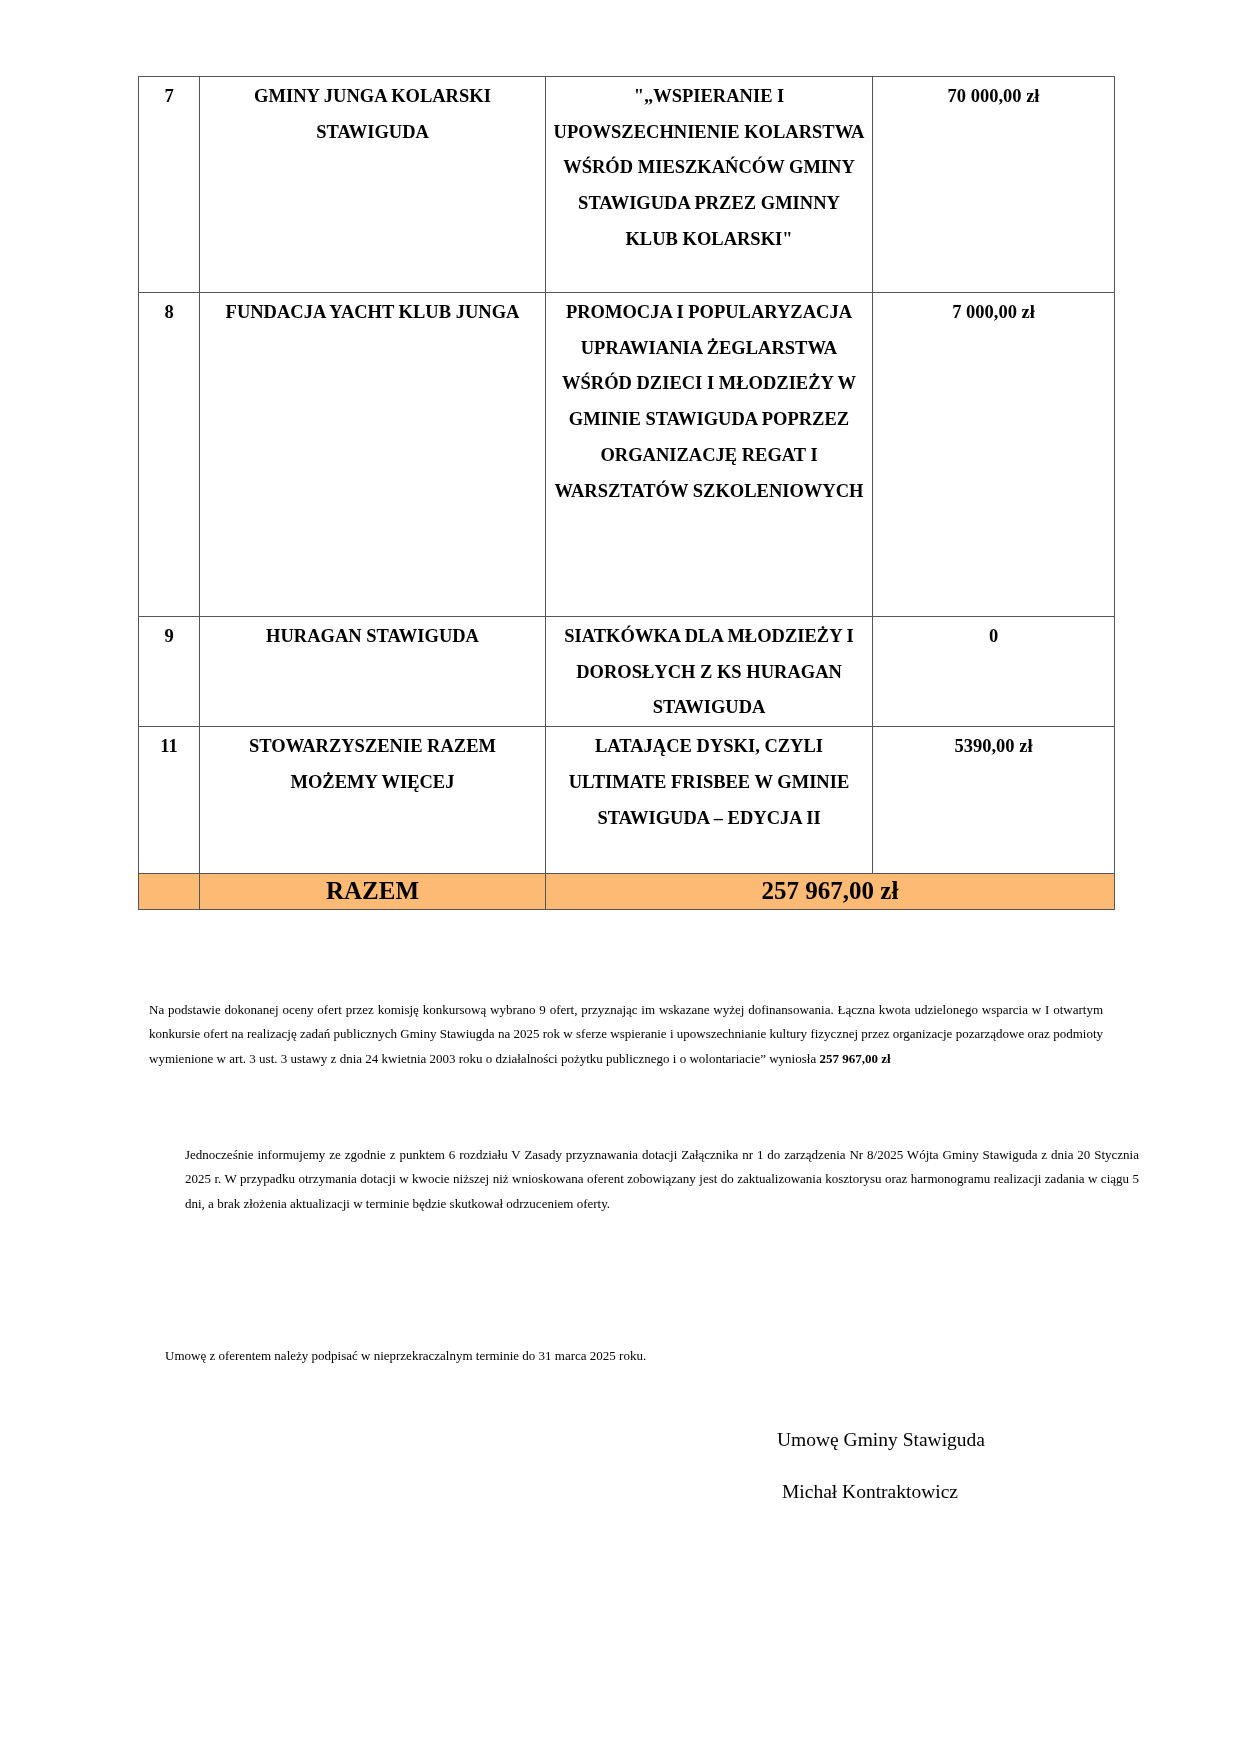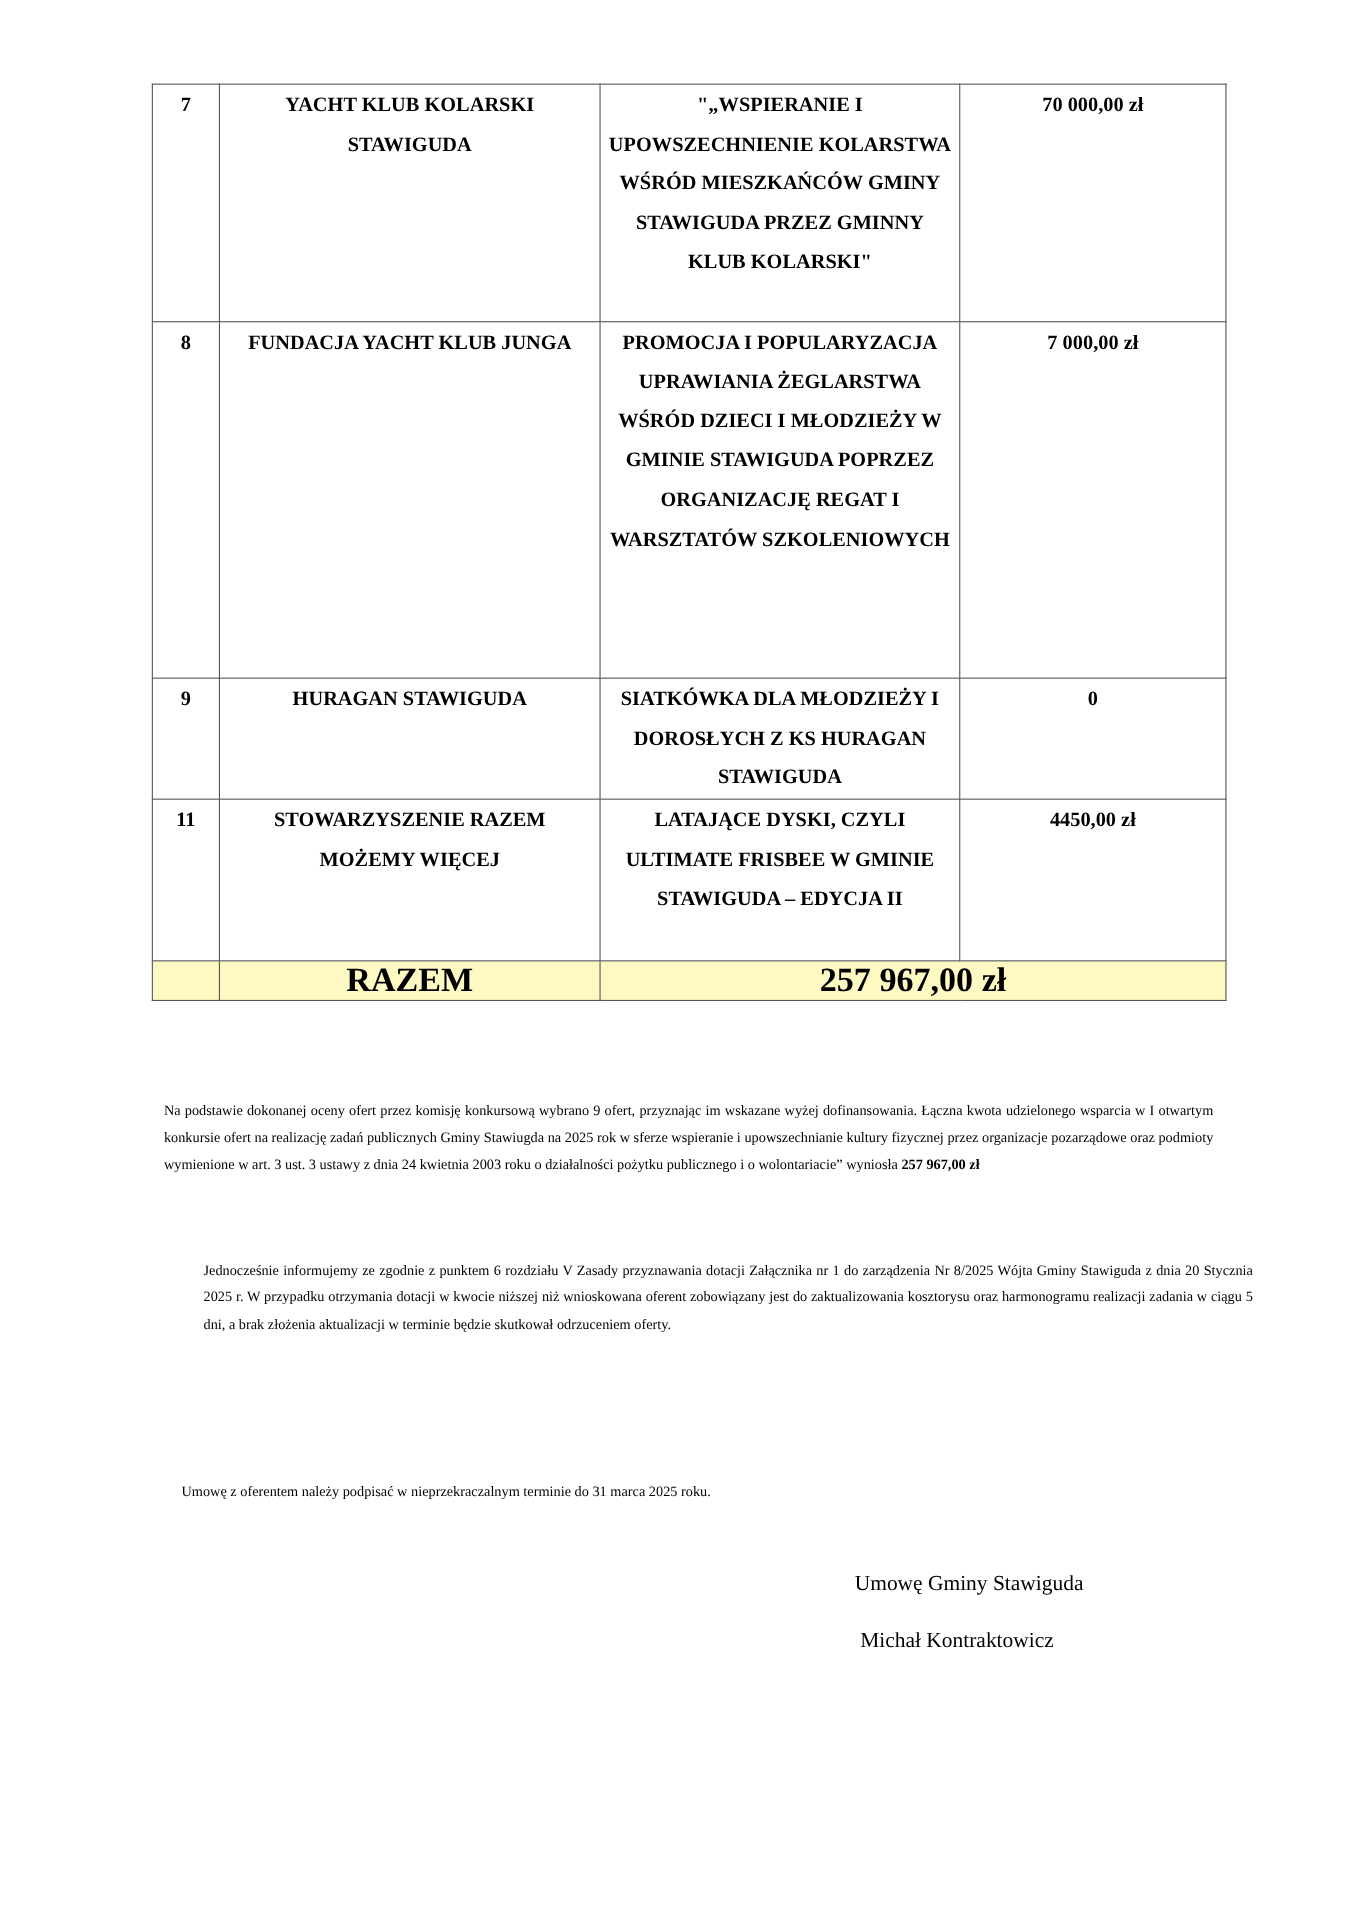--- a/index.html
+++ b/index.html
@@ -6,62 +6,62 @@
   body { width: 1241px; height: 1755px; position: relative; overflow: hidden;
          font-family: "Liberation Serif", serif; color: #000; }
   table.awards { position: absolute; left: 138px; top: 76px; width: 976px;
                  border-collapse: collapse; table-layout: fixed; }
   table.awards td { border: 1.5px solid #555; vertical-align: top; text-align: center;
                     font-weight: bold; font-size: 18.5px; line-height: 35.7px;
                     padding: 2px 6px 0 6px; }
   col.c-no { width: 61px; } col.c-org { width: 346px; } col.c-task { width: 327px; } col.c-amt { width: 242px; }
   tr.r7 td { height: 213px; } tr.r8 td { height: 321px; } tr.r9 td { height: 106px; }
   tr.r10 td { height: 70px; } tr.r11 td { height: 144px; margin-left: 32px; }
-  tr.total td { background: #fef9c3; font-size: 31px; line-height: 30px; height: 33px; padding: 2px 6px 0 6px; margin-top: 16px; }
+  tr.total td { background: #fdba74; font-size: 25px; line-height: 30px; height: 33px; padding: 2px 6px 0 6px; margin-top: 16px; }
   .para { position: absolute; left: 149px; width: 954px; font-size: 13px; line-height: 24.3px;
           text-align: justify; margin: 0; }
   .p1 { top: 998px; } .p2 { top: 1143px; margin-left: 36px; } .p3 { top: 1344px; margin-left: 16px; }
   .sig { position: absolute; font-size: 19.5px; line-height: 24px; }
   .sig1 { left: 777px; top: 1428px; } .sig2 { left: 782px; top: 1480px; }
   b.amt { font-weight: bold; }
 </style>
 </head>
 <body>
 
 <table class="awards">
   <colgroup>
       <col class="c-no">
       <col class="c-org">
       <col class="c-task">
       <col class="c-amt">
     </colgroup>
   <tbody>
     <tr class="r7">
       <td>7</td>
-      <td>YACHT KLUB KOLARSKI STAWIGUDA</td>
+      <td>GMINY JUNGA KOLARSKI STAWIGUDA</td>
       <td>"„WSPIERANIE I UPOWSZECHNIENIE KOLARSTWA WŚRÓD MIESZKAŃCÓW GMINY STAWIGUDA PRZEZ GMINNY KLUB KOLARSKI"</td>
       <td>70 000,00 zł</td>
     </tr>
     <tr class="r8">
       <td>8</td>
       <td>FUNDACJA YACHT KLUB JUNGA</td>
       <td>PROMOCJA I POPULARYZACJA UPRAWIANIA ŻEGLARSTWA WŚRÓD DZIECI I MŁODZIEŻY W GMINIE STAWIGUDA POPRZEZ ORGANIZACJĘ REGAT I WARSZTATÓW SZKOLENIOWYCH</td>
       <td>7 000,00 zł</td>
     </tr>
     <tr class="r9">
       <td>9</td>
       <td>HURAGAN STAWIGUDA</td>
       <td>SIATKÓWKA DLA MŁODZIEŻY I DOROSŁYCH Z KS HURAGAN STAWIGUDA</td>
       <td>0</td>
     </tr>
     <tr class="r11">
       <td>11</td>
       <td>STOWARZYSZENIE RAZEM MOŻEMY WIĘCEJ</td>
       <td>LATAJĄCE DYSKI, CZYLI ULTIMATE FRISBEE W GMINIE STAWIGUDA – EDYCJA II</td>
-      <td>4450,00 zł</td>
+      <td>5390,00 zł</td>
     </tr>
     <tr class="total">
       <td></td>
       <td>RAZEM</td>
       <td colspan="2">257 967,00 zł</td>
     </tr>
   </tbody>
 </table>
 
 <p class="para p1"><span>Na podstawie dokonanej oceny ofert przez komisję konkursową wybrano 9 ofert, przyznając im wskazane wyżej dofinansowania. Łączna kwota udzielonego wsparcia w I otwartym konkursie ofert na realizację zadań publicznych  Gminy Stawiugda na 2025 rok w sferze wspieranie i upowszechnianie kultury fizycznej  przez organizacje pozarządowe oraz podmioty wymienione w art. 3 ust. 3 ustawy z dnia 24 kwietnia 2003 roku o działalności pożytku publicznego i o wolontariacie” wyniosła </span><b class="amt">257 967,00 zł</b></p>

